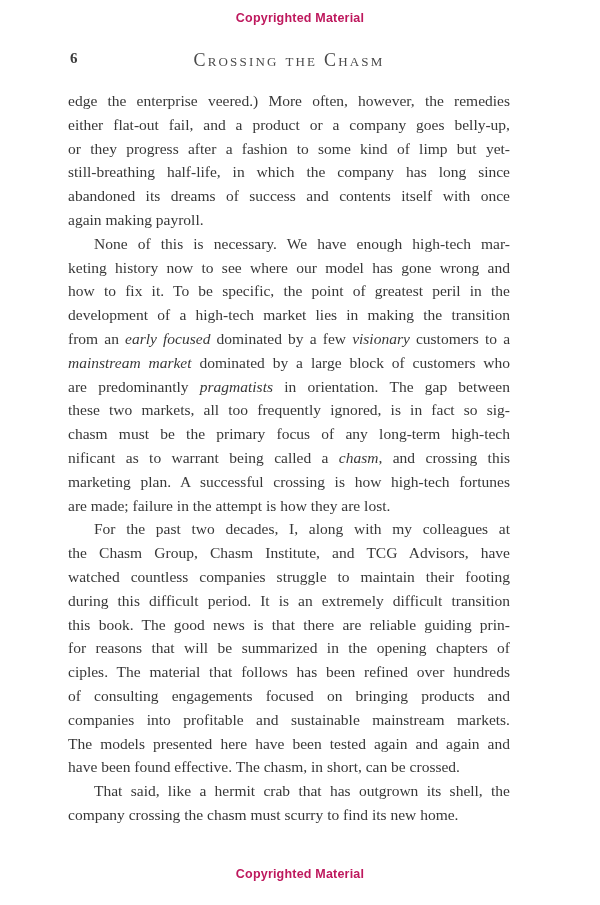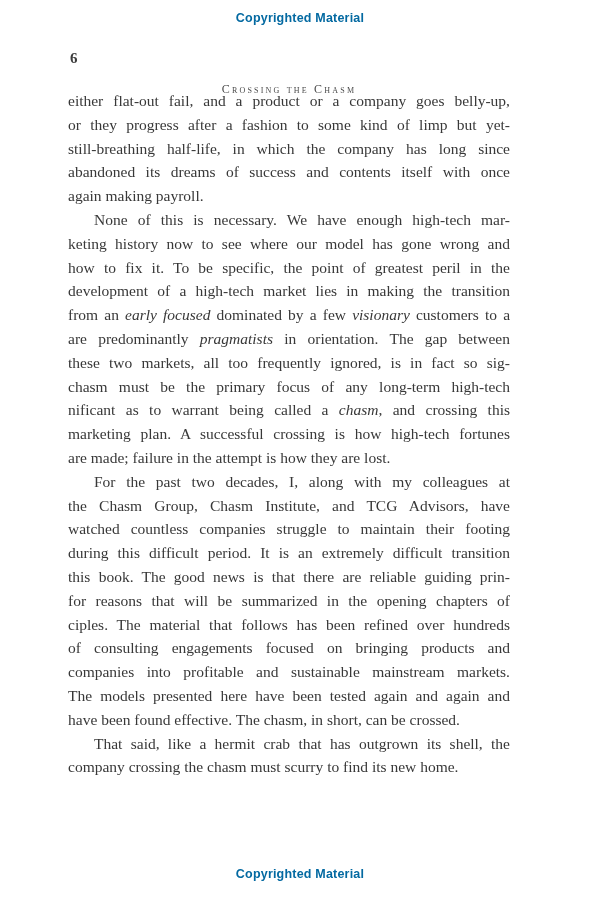--- a/index.html
+++ b/index.html
@@ -10,21 +10,21 @@
     font-family: "Liberation Serif", serif;
     overflow: hidden;
   }
   .notice {
     position: absolute;
     left: 0; right: 0;
     text-align: center;
     font-family: "Liberation Sans", sans-serif;
     font-weight: bold;
     font-size: 12.5px;
-    color: #0369a1;
+    color: #be185d;
     letter-spacing: 0.2px;
   }
   .notice-top { top: 11px; }
   .notice-bottom { top: 867px; }
   .page-header {
     position: absolute;
     top: 50px;
     left: 68px;
     width: 442px;
     height: 18px;
@@ -35,24 +35,23 @@
     top: 0;
     font-size: 15px;
     font-weight: bold;
     color: #3c3c3c;
   }
   .running-title {
     position: absolute;
     left: 0; right: 0;
     text-align: center;
     font-variant: small-caps;
-    font-size: 12px;
+    font-size: 18px;
     letter-spacing: 2.2px;
     color: #4a4a4a;
-    margin-top: 32px;
   }
   .text-block {
     position: absolute;
     top: 89px;
     left: 68px;
     width: 442px;
     font-size: 15.5px;
     color: #383838;
   }
   .text-line {
@@ -74,30 +73,32 @@
 <body>
 
 <div class="notice notice-top">Copyrighted Material</div>
 
 <div class="page-header">
   <span class="page-number">6</span>
   <div class="running-title">Crossing the Chasm</div>
 </div>
 
 <div class="text-block">
+    <div class="text-line"><span>edge the enterprise veered.) More often, however, the remedies</span></div>
     <div class="text-line"><span>either flat-out fail, and a product or a company goes belly-up,</span></div>
     <div class="text-line"><span>or they progress after a fashion to some kind of limp but yet-</span></div>
     <div class="text-line"><span>still-breathing half-life, in which the company has long since</span></div>
     <div class="text-line"><span>abandoned its dreams of success and contents itself with once</span></div>
     <div class="text-line last"><span>again making payroll.</span></div>
     <div class="text-line indent"><span>None of this is necessary. We have enough high-tech mar-</span></div>
     <div class="text-line"><span>keting history now to see where our model has gone wrong and</span></div>
     <div class="text-line"><span>how to fix it. To be specific, the point of greatest peril in the</span></div>
     <div class="text-line"><span>development of a high-tech market lies in making the transition</span></div>
     <div class="text-line"><span>from an </span><span class="it">early focused</span><span> dominated by a few </span><span class="it">visionary</span><span> customers to a</span></div>
+    <div class="text-line"><span class="it">mainstream market</span><span> dominated by a large block of customers who</span></div>
     <div class="text-line"><span>are predominantly </span><span class="it">pragmatists</span><span> in orientation. The gap between</span></div>
     <div class="text-line"><span>these two markets, all too frequently ignored, is in fact so sig-</span></div>
     <div class="text-line"><span>chasm must be the primary focus of any long-term high-tech</span></div>
     <div class="text-line"><span>nificant as to warrant being called a </span><span class="it">chasm</span><span>, and crossing this</span></div>
     <div class="text-line"><span>marketing plan. A successful crossing is how high-tech fortunes</span></div>
     <div class="text-line last"><span>are made; failure in the attempt is how they are lost.</span></div>
     <div class="text-line indent"><span>For the past two decades, I, along with my colleagues at</span></div>
     <div class="text-line"><span>the Chasm Group, Chasm Institute, and TCG Advisors, have</span></div>
     <div class="text-line"><span>watched countless companies struggle to maintain their footing</span></div>
     <div class="text-line"><span>during this difficult period. It is an extremely difficult transition</span></div>

